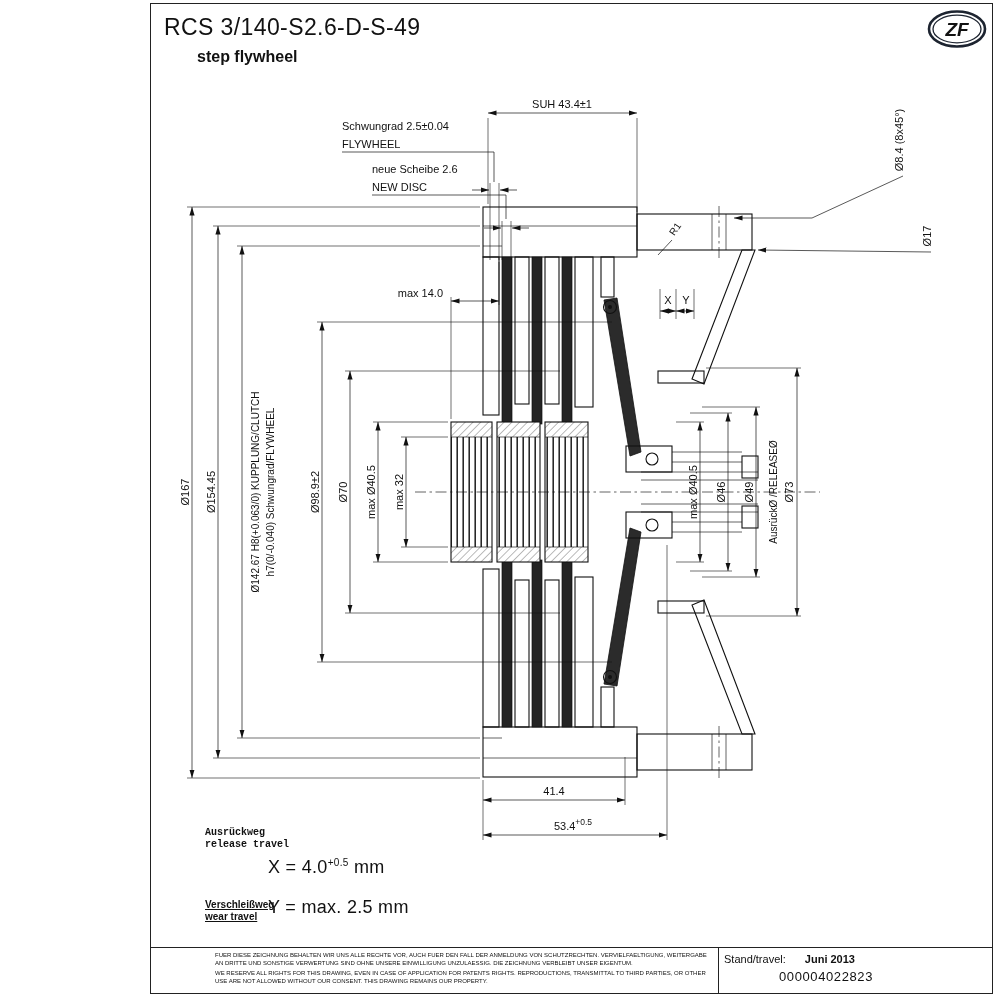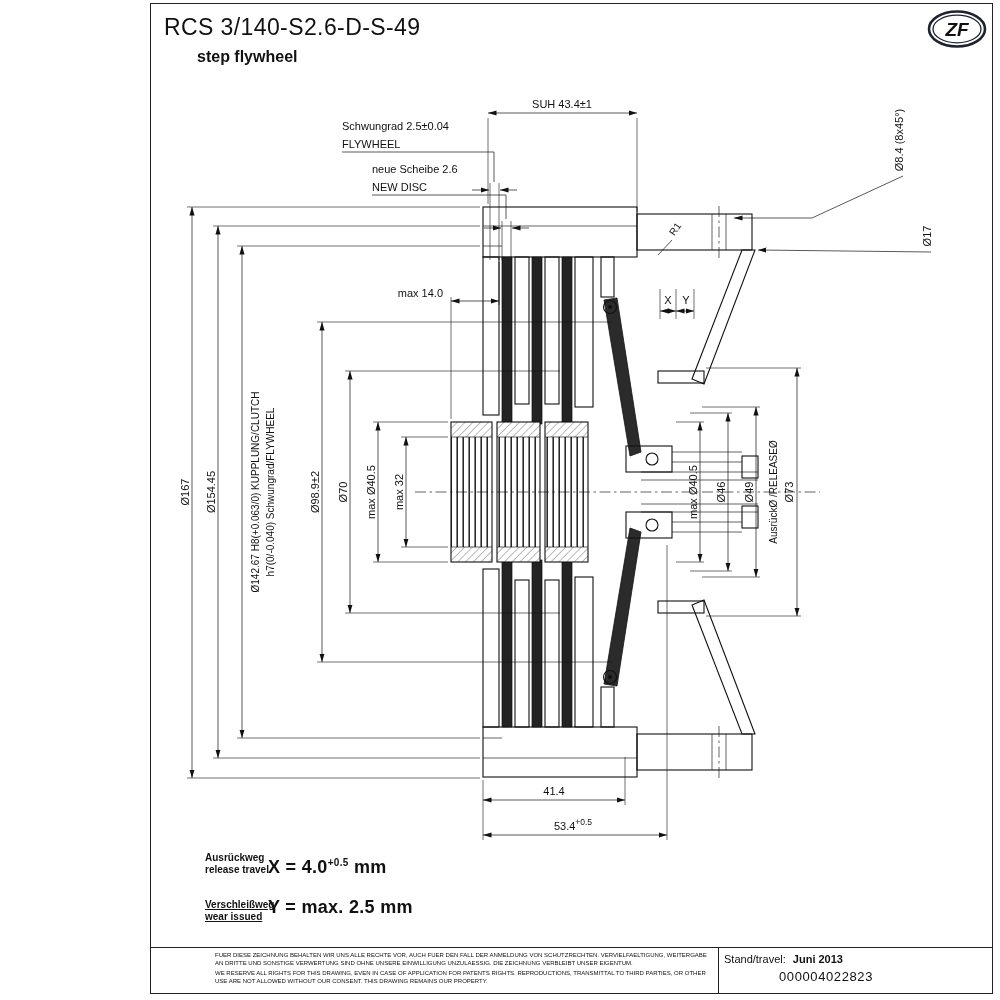--- a/index.html
+++ b/index.html
@@ -22,28 +22,28 @@
   .ldr{stroke:#111;stroke-width:.7;fill:none;}
   .ldre{stroke:#111;stroke-width:.7;fill:none;marker-end:url(#arr);}
   text{font-family:"Liberation Sans",sans-serif;fill:#111;}
   .d{font-size:11px;}
   .ds{font-size:10px;}
   .dm{font-size:11px;text-anchor:middle;}
 
   
   .travel-label{position:absolute;font-weight:bold;font-size:10px;line-height:1.2;}
   .travel-label .en{font-size:10px;}
-  .travel-value{position:absolute;font-size:18px;font-weight:bold;letter-spacing:.3px;}
+  .travel-value{position:absolute;font-size:18px;font-weight:normal;letter-spacing:.3px;}
   .travel-value sup{font-size:10px;}
 
   
   .legal{position:absolute;left:215px;top:951px;width:498px;font-size:6px;line-height:1.35;}
   .legal p + p{margin-top:2px;}
   .issued{position:absolute;left:724px;top:953px;font-size:11px;}
-  .issued b{margin-left:4px;}
+  .issued b{margin-left:16px;}
   .docnum{position:absolute;left:779px;top:969px;font-size:13px;letter-spacing:.6px;}
   .hline{position:absolute;left:150px;top:947px;width:843px;border-top:1.2px solid #222;}
   .vline{position:absolute;left:718px;top:947px;height:47px;border-left:1.2px solid #222;}
 </style>
 </head>
 <body>
 
 <div class="page">
   <div class="frame"></div>
 
@@ -247,31 +247,31 @@
       <line x1="483" y1="780" x2="483" y2="840" class="ext"></line>
       <line x1="625" y1="757" x2="625" y2="805" class="ext"></line>
       <line x1="483" y1="800" x2="625" y2="800" class="dim"></line>
       <text class="dm" x="554" y="795">41.4</text>
       <line x1="667" y1="545" x2="667" y2="840" class="ext"></line>
       <line x1="483" y1="835" x2="667" y2="835" class="dim"></line>
       <text class="dm" x="573" y="830"><tspan>53.4</tspan><tspan dy="-5" font-size="8.5">+0.5</tspan></text>
     </g>
   </svg>
 
-  <div class="travel-label" style="left:205px;top:852px;">
+  <div class="travel-label" style="left:205px;top:827px;font-family:Liberation Mono, monospace;">
     <div>Ausrückweg</div>
     <div class="en">release travel</div>
   </div>
   <div class="travel-value" style="left:268px;top:857px;">
     <span>X = 4.0</span><sup>+0.5</sup>
     <span>mm</span>
   </div>
   <div class="travel-label" style="left:205px;top:899px;text-decoration:underline;">
     <div>Verschleißweg</div>
-    <div class="en">wear issued</div>
+    <div class="en">wear travel</div>
   </div>
   <div class="travel-value" style="left:268px;top:897px;">
     <span>Y = max. 2.5 mm</span>
   </div>
 
   <div class="hline"></div>
   <div class="vline"></div>
   <div class="legal">
     <p>FUER DIESE ZEICHNUNG BEHALTEN WIR UNS ALLE RECHTE VOR, AUCH FUER DEN FALL DER ANMELDUNG VON SCHUTZRECHTEN. VERVIELFAELTIGUNG, WEITERGABE AN DRITTE UND SONSTIGE VERWERTUNG SIND OHNE UNSERE EINWILLIGUNG UNZULAESSIG. DIE ZEICHNUNG VERBLEIBT UNSER EIGENTUM.</p>
     <p>WE RESERVE ALL RIGHTS FOR THIS DRAWING, EVEN IN CASE OF APPLICATION FOR PATENTS RIGHTS. REPRODUCTIONS, TRANSMITTAL TO THIRD PARTIES, OR OTHER USE ARE NOT ALLOWED WITHOUT OUR CONSENT. THIS DRAWING REMAINS OUR PROPERTY.</p>

